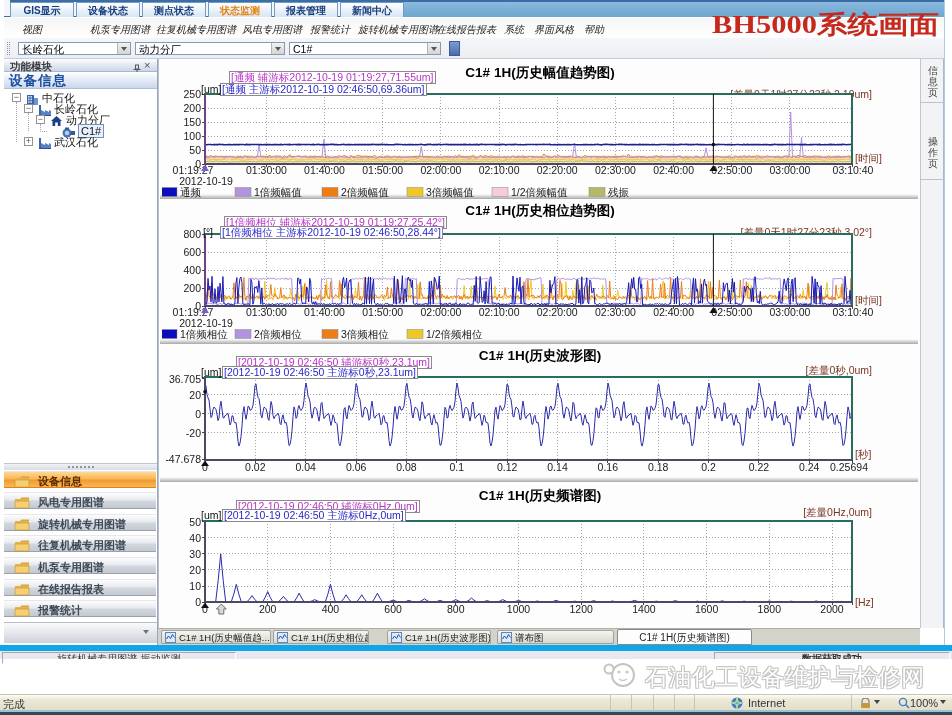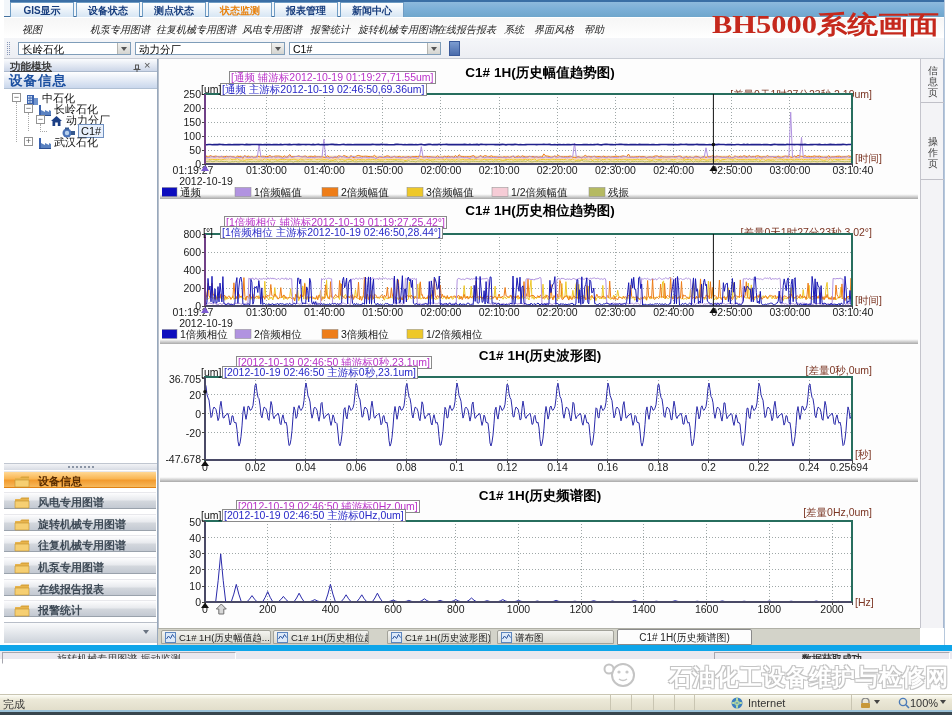--- a/index.html
+++ b/index.html
@@ -47,21 +47,21 @@
       </div></div>
     <div style="position:absolute;left:285px;top:4px;width:152px;height:13px;background:#fff;border:1px solid #7f9db9;font-size:10.5px;padding:0 0 0 3px;line-height:12px;">C1#<div style="position:absolute;right:0;top:0;width:13px;height:11px;background:linear-gradient(#f2f2f0,#d4d4d0);border-left:1px solid #b4b4b0;">
         <div style="position:absolute;left:3px;top:4px;width:0;height:0;border-left:3px solid transparent;border-right:3px solid transparent;border-top:4px solid #555;"></div>
       </div></div>
 <div style="position:absolute;left:445px;top:3px;width:11px;height:15px;background:linear-gradient(#7c9cd0,#4a6cac);border:1px solid #3a5a9a;"></div>
 </div>
 
 
 <div class="abs" style="left:4px;top:59px;width:154px;height:586px;background:#fff;border-right:1px solid #98a8bc;">
   <div style="position:absolute;left:0;top:0;width:153px;height:13px;background:linear-gradient(#fbfcfe,#ccd6e8);border-bottom:1px solid #aab8cc;">
-    <span style="position:absolute;left:6px;top:1px;font-size:10.5px;font-weight:bold;color:#3a3a3a;text-decoration:underline;">功能模块</span>
+    <span style="position:absolute;left:6px;top:1px;font-size:10.5px;font-weight:bold;color:#3a3a3a;">功能模块</span>
     <span style="position:absolute;left:128px;top:1px;"><svg width="9" height="10" viewBox="0 0 9 10">
           <rect x="3.5" y="1" width="3" height="4" fill="none" stroke="#555" stroke-width="1"></rect>
           <line x1="1.5" y1="5.5" x2="8.5" y2="5.5" stroke="#555" stroke-width="1"></line>
           <line x1="5" y1="5.5" x2="5" y2="9" stroke="#555" stroke-width="1"></line>
         </svg></span>
     <span style="position:absolute;left:140px;top:0px;font-size:11px;color:#555;">×</span>
   </div>
   <div style="position:absolute;left:0;top:13px;width:153px;height:17px;background:linear-gradient(#ffffff,#c9d7ec);border-bottom:1px solid #b0c0d4;">
     <span style="position:absolute;left:5px;top:0px;font-size:13.5px;font-weight:bold;color:#1b4fa0;letter-spacing:1px;">设备信息</span>
   </div>
@@ -518,21 +518,21 @@
 
 
 <div class="abs" style="left:4px;top:659px;width:944px;height:35px;background:#ffffff;">
   <svg style="position:absolute;left:595px;top:2px;" width="44" height="28" viewBox="0 0 44 28">
     <circle cx="24" cy="14" r="11" fill="#fff" stroke="#c4c4c4" stroke-width="2"></circle>
     <circle cx="10" cy="8" r="4.5" fill="#fff" stroke="#c4c4c4" stroke-width="2"></circle>
     <circle cx="20" cy="11" r="1.6" fill="#c8c8c8"></circle>
       <circle cx="28" cy="11" r="1.6" fill="#c8c8c8"></circle>
     <path d="M20 18 Q24 21 28 18" fill="none" stroke="#c8c8c8" stroke-width="1.5"></path>
   </svg>
-  <div style="position:absolute;left:641px;top:3px;font-family:'Liberation Serif',serif;font-size:23px;font-weight:bold;color:#ffffff;letter-spacing:0.3px;white-space:nowrap;text-shadow:-1px -1px 0 #c4c4c4,1px -1px 0 #c4c4c4,-1px 1px 0 #c4c4c4,1px 1px 0 #c4c4c4;margin-left:24px;">石油化工设备维护与检修网</div>
+  <div style="position:absolute;left:641px;top:3px;font-family:'Liberation Serif',serif;font-size:23px;font-weight:normal;color:#ffffff;letter-spacing:0.3px;white-space:nowrap;text-shadow:-1px -1px 0 #c4c4c4,1px -1px 0 #c4c4c4,-1px 1px 0 #c4c4c4,1px 1px 0 #c4c4c4;">石油化工设备维护与检修网</div>
 </div>
 
 
 <div class="abs" style="left:0;top:694px;width:952px;height:16px;background:linear-gradient(#fdfdf6,#ece9d8 30%,#e2decb);border-top:1px solid #c9c5b2;">
   <span style="position:absolute;left:3px;top:2px;font-size:11px;color:#333;">完成</span>
   <span style="position:absolute;left:610px;top:0;height:16px;border-left:1px solid #c9c5b2;"></span>
   <span style="position:absolute;left:631px;top:0;height:16px;border-left:1px solid #c9c5b2;"></span>
   <span style="position:absolute;left:653px;top:0;height:16px;border-left:1px solid #c9c5b2;"></span>
   <span style="position:absolute;left:674px;top:0;height:16px;border-left:1px solid #c9c5b2;"></span>
   <span style="position:absolute;left:694px;top:0;height:16px;border-left:1px solid #c9c5b2;"></span>

